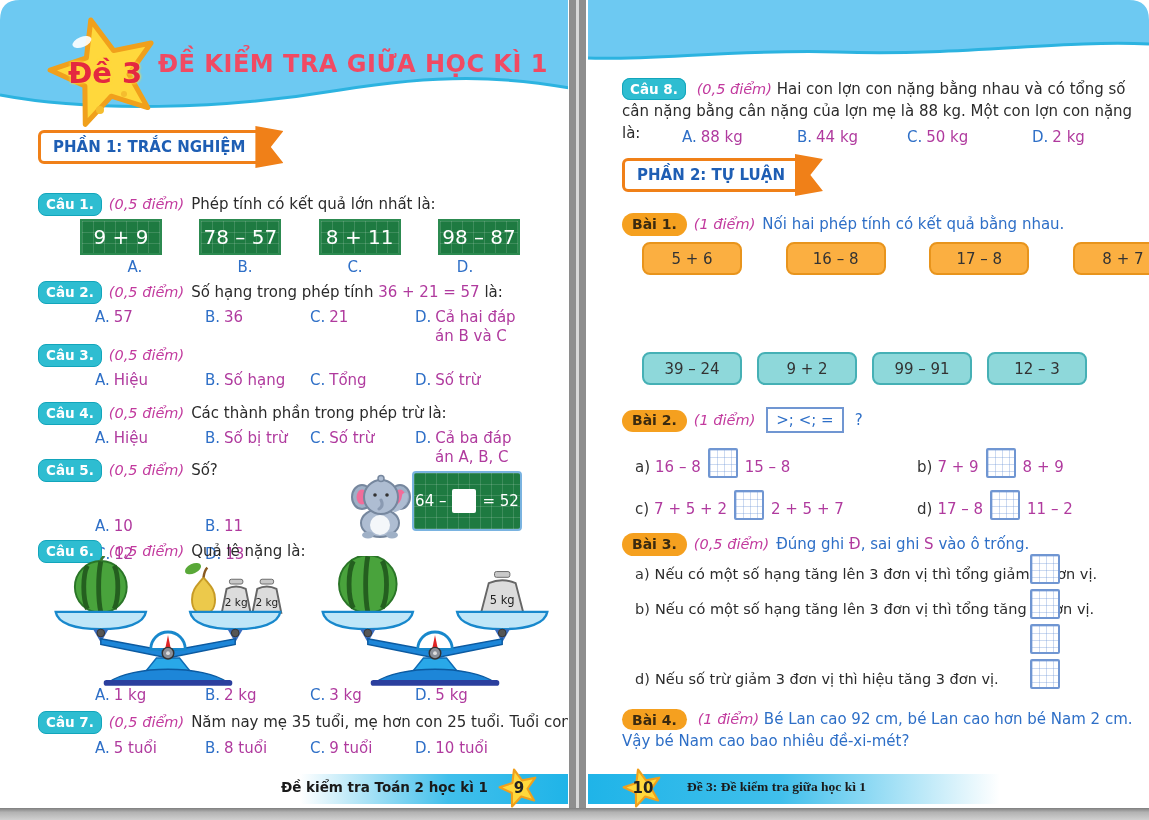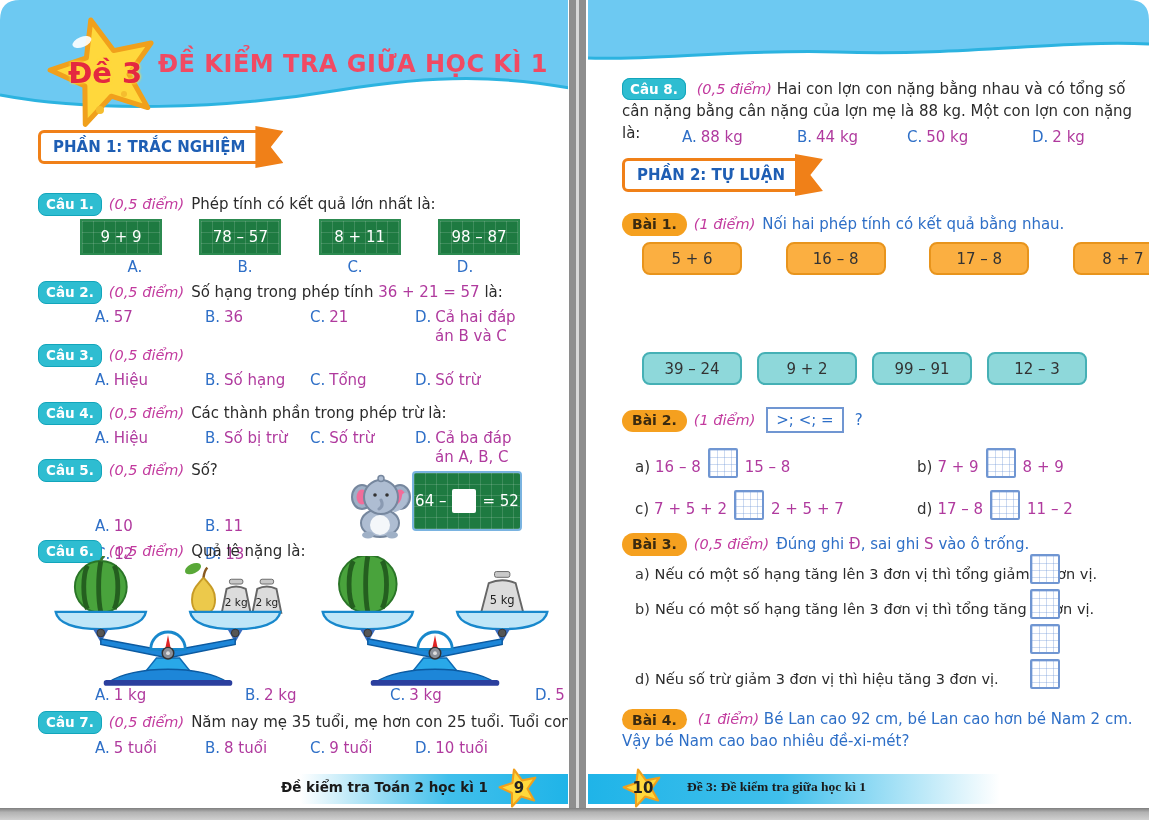--- a/index.html
+++ b/index.html
@@ -64,21 +64,21 @@
   
   .opts { position:absolute; display:grid; }
   .opt { padding-left:20px; text-indent:-20px; white-space:normal; font-size:15px; line-height:1.25; }
   .ok { color:#2e6fc7; margin-right:4px; }
   .ov { color:#b03a9e; }
 
   
   .board-row { position:absolute; display:flex; justify-content:space-between; }
   .board {
     width:82px; height:36px; display:flex; align-items:center; justify-content:center;
-    background-color:#1e7a41; border:2px solid #2c8a50; color:#fff; font-size:15px;
+    background-color:#1e7a41; border:2px solid #2c8a50; color:#fff; font-size:20px;
     background-image:linear-gradient(rgba(255,255,255,.14) 1px,transparent 1px),
                      linear-gradient(90deg,rgba(255,255,255,.14) 1px,transparent 1px);
     background-size:11px 11px;
   }
   .letters-row { position:absolute; display:grid; grid-template-columns:repeat(4,1fr); text-align:center;
     color:#2e6fc7; font-size:15px; }
 
   .board5 {
     position:absolute; width:110px; height:60px; border:2px solid #7ab3e0; border-radius:4px;
     background-color:#1e7a41;
@@ -312,21 +312,21 @@
       <path d="M62,132 C88,113 162,113 188,132 Z" fill="#1d86d8" stroke="#0c5aa0" stroke-width="1.5"></path>
       <rect x="58" y="129" width="134" height="6" rx="3" fill="#2b3f9e"></rect>
       <polygon points="55,86 125,99 195,86 195,92 125,106 55,92" fill="#1d86d8" stroke="#0c5aa0" stroke-width="1.5"></polygon>
       <path d="M107,97 A18,18 0 0 1 143,97 Z" fill="#fff" stroke="#1888cc" stroke-width="3"></path>
       <polygon points="125,82 122,97 128,97" fill="#e02424"></polygon>
       <circle cx="125" cy="101" r="6" fill="#8a8f98" stroke="#333" stroke-width="1.5"></circle>
       <circle cx="125" cy="101" r="2" fill="#ddd"></circle>
     </g>
   </svg>
 
-  <div class="opts" style="left:95px;top:686px;grid-template-columns:110px 105px 105px 107px;gap:40px;">
+  <div class="opts" style="left:95px;top:686px;grid-template-columns:110px 105px 105px 107px;">
     <div class="opt"><span class="ok">A.</span><span class="ov">1 kg</span></div>
     <div class="opt"><span class="ok">B.</span><span class="ov">2 kg</span></div>
     <div class="opt"><span class="ok">C.</span><span class="ov">3 kg</span></div>
     <div class="opt"><span class="ok">D.</span><span class="ov">5 kg</span></div>
   </div>
 
   <div class="qhead" style="left:38px;top:711px;">
     <span class="cbadge">Câu 7.</span>
     <span class="pts">(0,5 điểm)</span>
     <span class="qtext">Năm nay mẹ 35 tuổi, mẹ hơn con 25 tuổi. Tuổi con là:</span>

